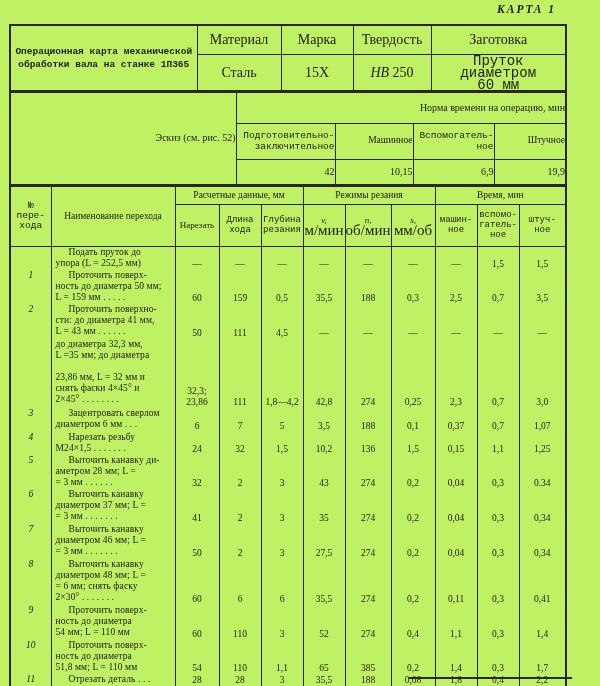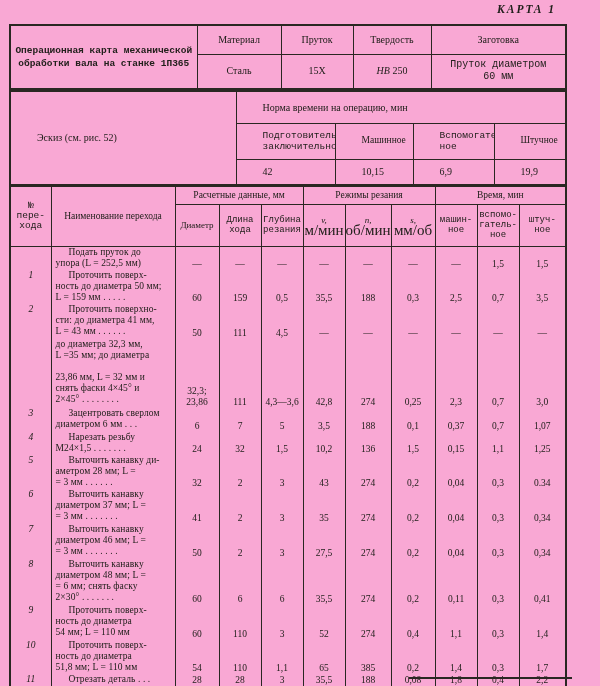--- a/index.html
+++ b/index.html
@@ -1,41 +1,41 @@
 <!DOCTYPE html>
 <html><head>
 <meta charset="utf-8">
 <style>
   html,body { margin:0; padding:0; background:#e8e6e0; }
   .page {
     position:relative; width:600px; height:686px;
-    background:#f9a8d4;
+    background:#bef264;
     font-family:"Liberation Serif","DejaVu Serif",serif;
     color:#22201c; overflow:hidden;
   }
   .card-label {
     position:absolute; top:3px; right:44px;
     font-style:italic; font-weight:bold; font-size:11.5px; letter-spacing:2px;
   }
   table { border-collapse:collapse; table-layout:fixed; position:absolute; }
   td { padding:0; overflow:hidden; }
   .pre { white-space:pre-line;font-family:Liberation Mono, monospace; }
 
   
   .t1 { left:9px; top:24px; width:556px; height:66px; border:2px solid #2a2722; }
   .t1 td { border:1px solid #2a2722; text-align:center; vertical-align:middle;
-           font-size:10px; line-height:12px; }
+           font-size:14px; line-height:12px; }
   .t1 tr.r1 { height:29px; }
   .t1 .title { font-weight:bold; font-size:9.5px; line-height:13px; }
   .hardness-sym { font-style:italic; }
 
   
   .t2 { left:9px; top:90px; width:556px; height:96px; border:2px solid #2a2722; }
-  .t2 td { border:1px solid #2a2722; text-align:left; vertical-align:middle;
-           font-size:10px; line-height:11.5px;padding-left:26px; }
+  .t2 td { border:1px solid #2a2722; text-align:right; vertical-align:middle;
+           font-size:10px; line-height:11.5px; }
   .t2 tr.r1 { height:32px; }
   .t2 tr.r2 { height:36px; }
   .t2 .sub { font-size:9.5px; }
 
   
   .ops { left:9px; top:185px; width:556px; height:501px;
          border:2px solid #2a2722; border-bottom:none; }
   .ops thead td { border:1px solid #2a2722; text-align:center; vertical-align:middle;
                   font-size:9px; line-height:10px;margin-top:18px; }
   .ops thead tr.gh { height:18px; }
@@ -69,21 +69,21 @@
         <col style="width:84px">
         <col style="width:72px">
       <col style="width:78px">
         <col style="width:135px">
     </colgroup>
     <tbody>
       <tr class="r1">
         <td rowspan="2" class="title pre">Операционная карта механической
 обработки вала на станке 1П365</td>
         <td>Материал</td>
-        <td>Пруток</td>
+        <td>Марка</td>
         <td>Твердость</td>
         <td>Заготовка</td>
       </tr>
       <tr>
         <td>Сталь</td>
         <td>15Х</td>
         <td><span class="hardness-sym">НВ</span> <span>250</span></td>
         <td class="pre">Пруток диаметром
 60 мм</td>
       </tr>
@@ -138,21 +138,21 @@
       <tr class="gh">
         <td rowspan="2" class="pre">№
 пере-
 хода</td>
         <td rowspan="2" class="h-name">Наименование перехода</td>
         <td colspan="3">Расчетные данные, мм</td>
         <td colspan="3">Режимы резания</td>
         <td colspan="3">Время, мин</td>
       </tr>
       <tr class="sh">
-        <td>Диаметр</td>
+        <td>Нарезать</td>
         <td class="pre">Длина
 хода</td>
         <td class="pre">Глубина
 резания</td>
         <td>
             <div class="sym">v,</div>
             <div class="unit">м/мин</div>
           </td>
         <td>
             <div class="sym">n,</div>
@@ -220,21 +220,21 @@
           <td class="c-num"></td>
           <td class="c-name cont">до диаметра 32,3 мм,
 L =35 мм; до диаметра
 
 23,86 мм, L = 32 мм и
 снять фаски 4×45° и
 2×45° . . . . . . . .</td>
           <td class="c-val">32,3;
 23,86</td>
           <td class="c-val">111</td>
-          <td class="c-val">4,3—3,6</td>
+          <td class="c-val">1,8—4,2</td>
           <td class="c-val">42,8</td>
           <td class="c-val">274</td>
           <td class="c-val">0,25</td>
           <td class="c-val">2,3</td>
           <td class="c-val">0,7</td>
           <td class="c-val">3,0</td>
         </tr>
         <tr>
           <td class="c-num">3</td>
           <td class="c-name">Зацентровать сверлом

